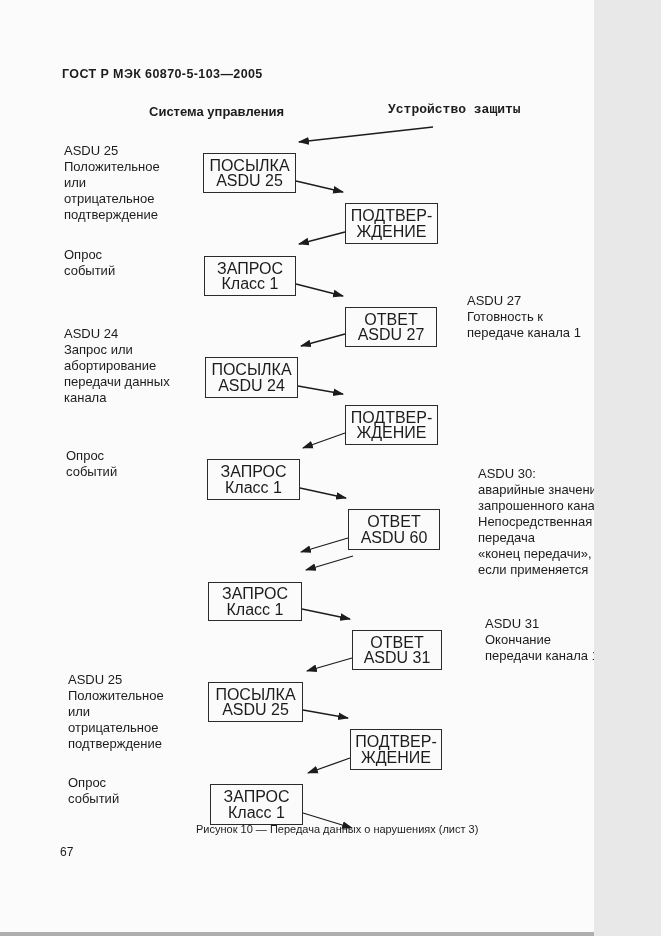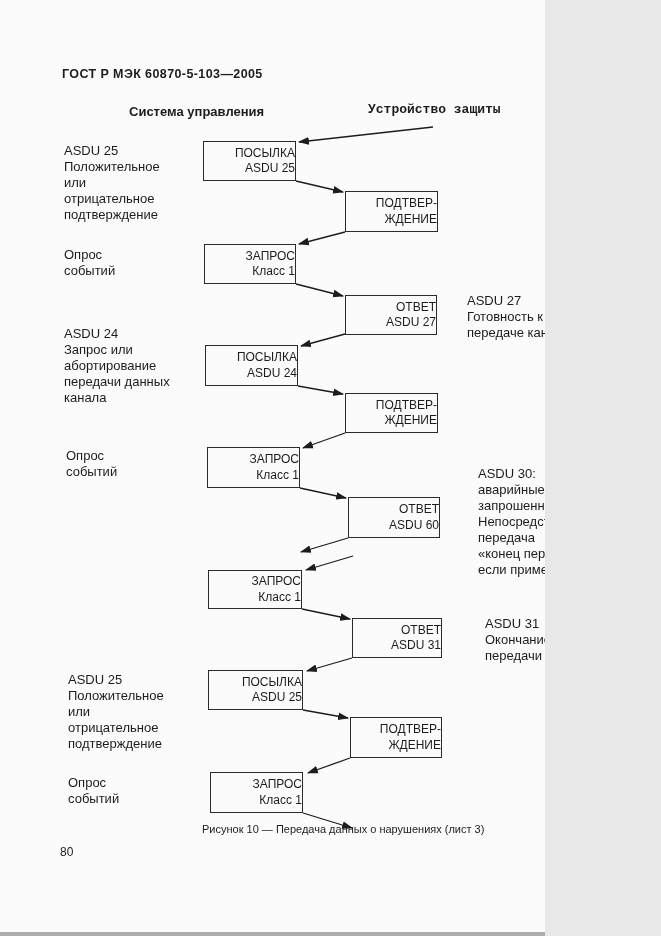--- a/index.html
+++ b/index.html
@@ -1,56 +1,56 @@
 <!DOCTYPE html>
 <html lang="ru"><head>
 <meta charset="utf-8">
 <style>
   html,body{margin:0;padding:0;}
   body{background:#e8e8e8;}
   .page{
     position:relative;
-    width:545px;height:936px;
+    width:594px;height:936px;
     background:#fbfbfb;
     overflow:hidden;
     font-family:"Liberation Sans", sans-serif;
     color:#1c1c1c;
   }
   .bottom-scan-edge{
     position:absolute;left:0;bottom:0;width:100%;height:4px;
     background:#aeaeae;
   }
   .doc-header{
     position:absolute;left:62px;top:67px;
     font-size:12.5px;font-weight:bold;letter-spacing:0.4px;
     white-space:nowrap;
   }
   .col-header{
     position:absolute;
-    font-size:13px;font-weight:bold;white-space:nowrap;
+    font-size:13px;font-weight:bold;white-space:nowrap;margin-left:20px;
   }
   .col-header.left{left:129px;top:104px;}
   .col-header.right{left:368px;top:102px;font-family:Liberation Mono, monospace;}
   .box{
     position:absolute;
     box-sizing:border-box;
     border:1.5px solid #2b2b2b;
     background:#fbfbfb;
     display:flex;flex-direction:column;
-    align-items:flex-end;justify-content:center;
-    font-size:12px;line-height:15.5px;
-    text-align:center;white-space:nowrap;
+    align-items:center;justify-content:center;
+    font-size:16px;line-height:15.5px;
+    text-align:center;white-space:nowrap;margin-top:12px;
   }
   .note{
     position:absolute;
     font-size:13px;line-height:16px;
     white-space:pre-line;
   }
   .caption{
-    position:absolute;left:202px;top:823px;
+    position:absolute;left:196px;top:823px;
     font-size:11px;white-space:nowrap;
   }
   .page-number{
     position:absolute;left:60px;top:845px;
     font-size:12px;
   }
   svg.arrows{
     position:absolute;left:0;top:0;width:661px;height:936px;
     pointer-events:none;
   }
@@ -172,16 +172,16 @@
 запрошенного канала.
 Непосредственная
 передача
 «конец передачи»,
 если применяется</div>
   <div class="note" style="left:485px;top:616px;width:170px">ASDU 31
 Окончание
 передачи канала 1</div>
 
   <div class="caption">Рисунок 10 — Передача данных о нарушениях (лист 3)</div>
-  <div class="page-number">80</div>
+  <div class="page-number">67</div>
 
   <div class="bottom-scan-edge"></div>
 </div>
 
 </body></html>

